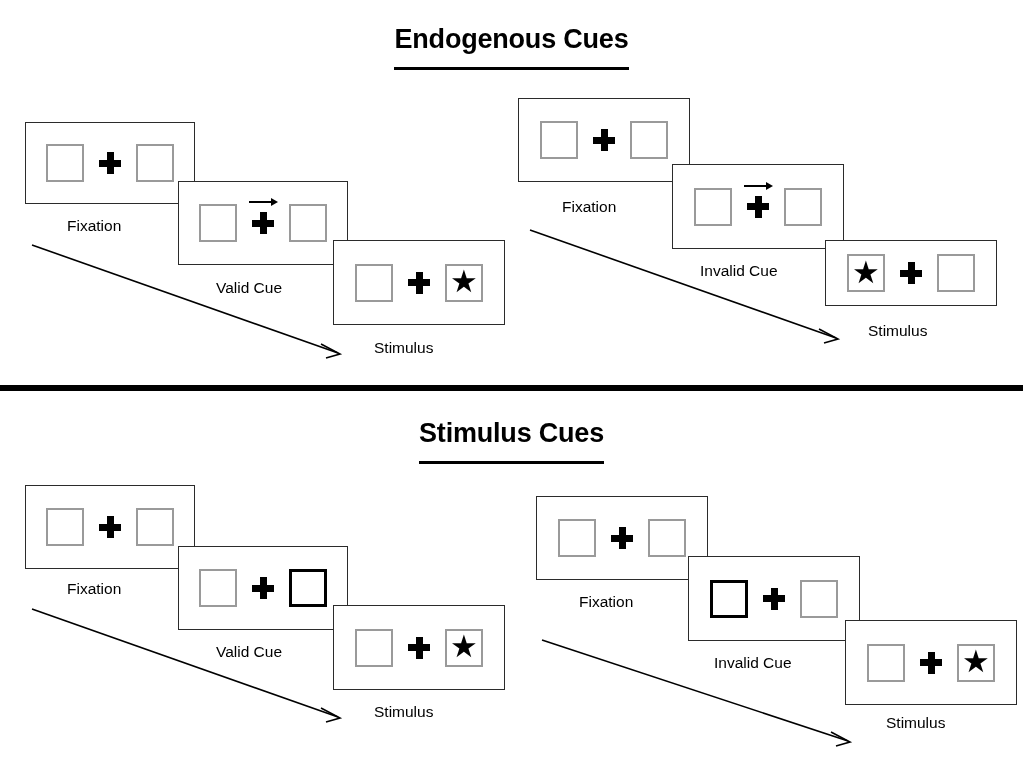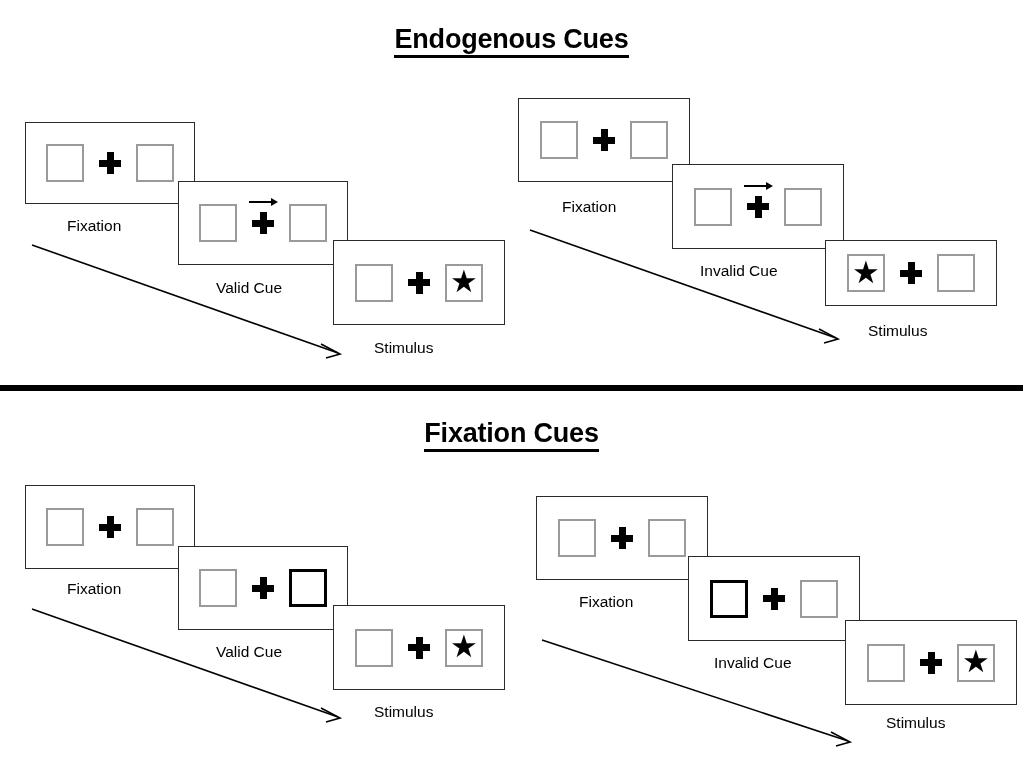--- a/index.html
+++ b/index.html
@@ -26,21 +26,21 @@
     left: 0;
     width: 1023px;
     text-align: center;
     font-size: 27px;
     font-weight: bold;
     letter-spacing: -0.2px;
     color: #000000;
   }
   .section-title span {
     border-bottom: 3px solid #000000;
-    padding-bottom: 1px;
+    padding-bottom: 13px;
   }
 
   
   .divider {
     position: absolute;
     left: 0;
     width: 1023px;
     height: 6px;
     background: #000000;
   }
@@ -233,21 +233,21 @@
       </div>
       <div class="fixation-cross"></div>
       <div class="box"></div>
     </div>
   </div>
   <div class="stage-label" style="left:868px; top:322px;">Stimulus</div>
 
   <div class="divider" style="top:385px;"></div>
 
   <div class="section-title" style="top:418px;">
-    <span>Fixation Cues</span>
+    <span>Stimulus Cues</span>
   </div>
 
   <div class="flow-arrow" style="left:30px; top:607px; width:318px; height:117px;">
     <svg width="318" height="117" viewBox="0 0 318 117">
       <line x1="2" y1="2" x2="308" y2="110" stroke="#000000" stroke-width="1.6"></line>
       <polyline points="291,101 310,111 296,115" fill="none" stroke="#000000" stroke-width="1.6"></polyline>
     </svg>
   </div>
 
   <div class="frame" style="left:25px; top:485px; width:170px; height:84px;">

